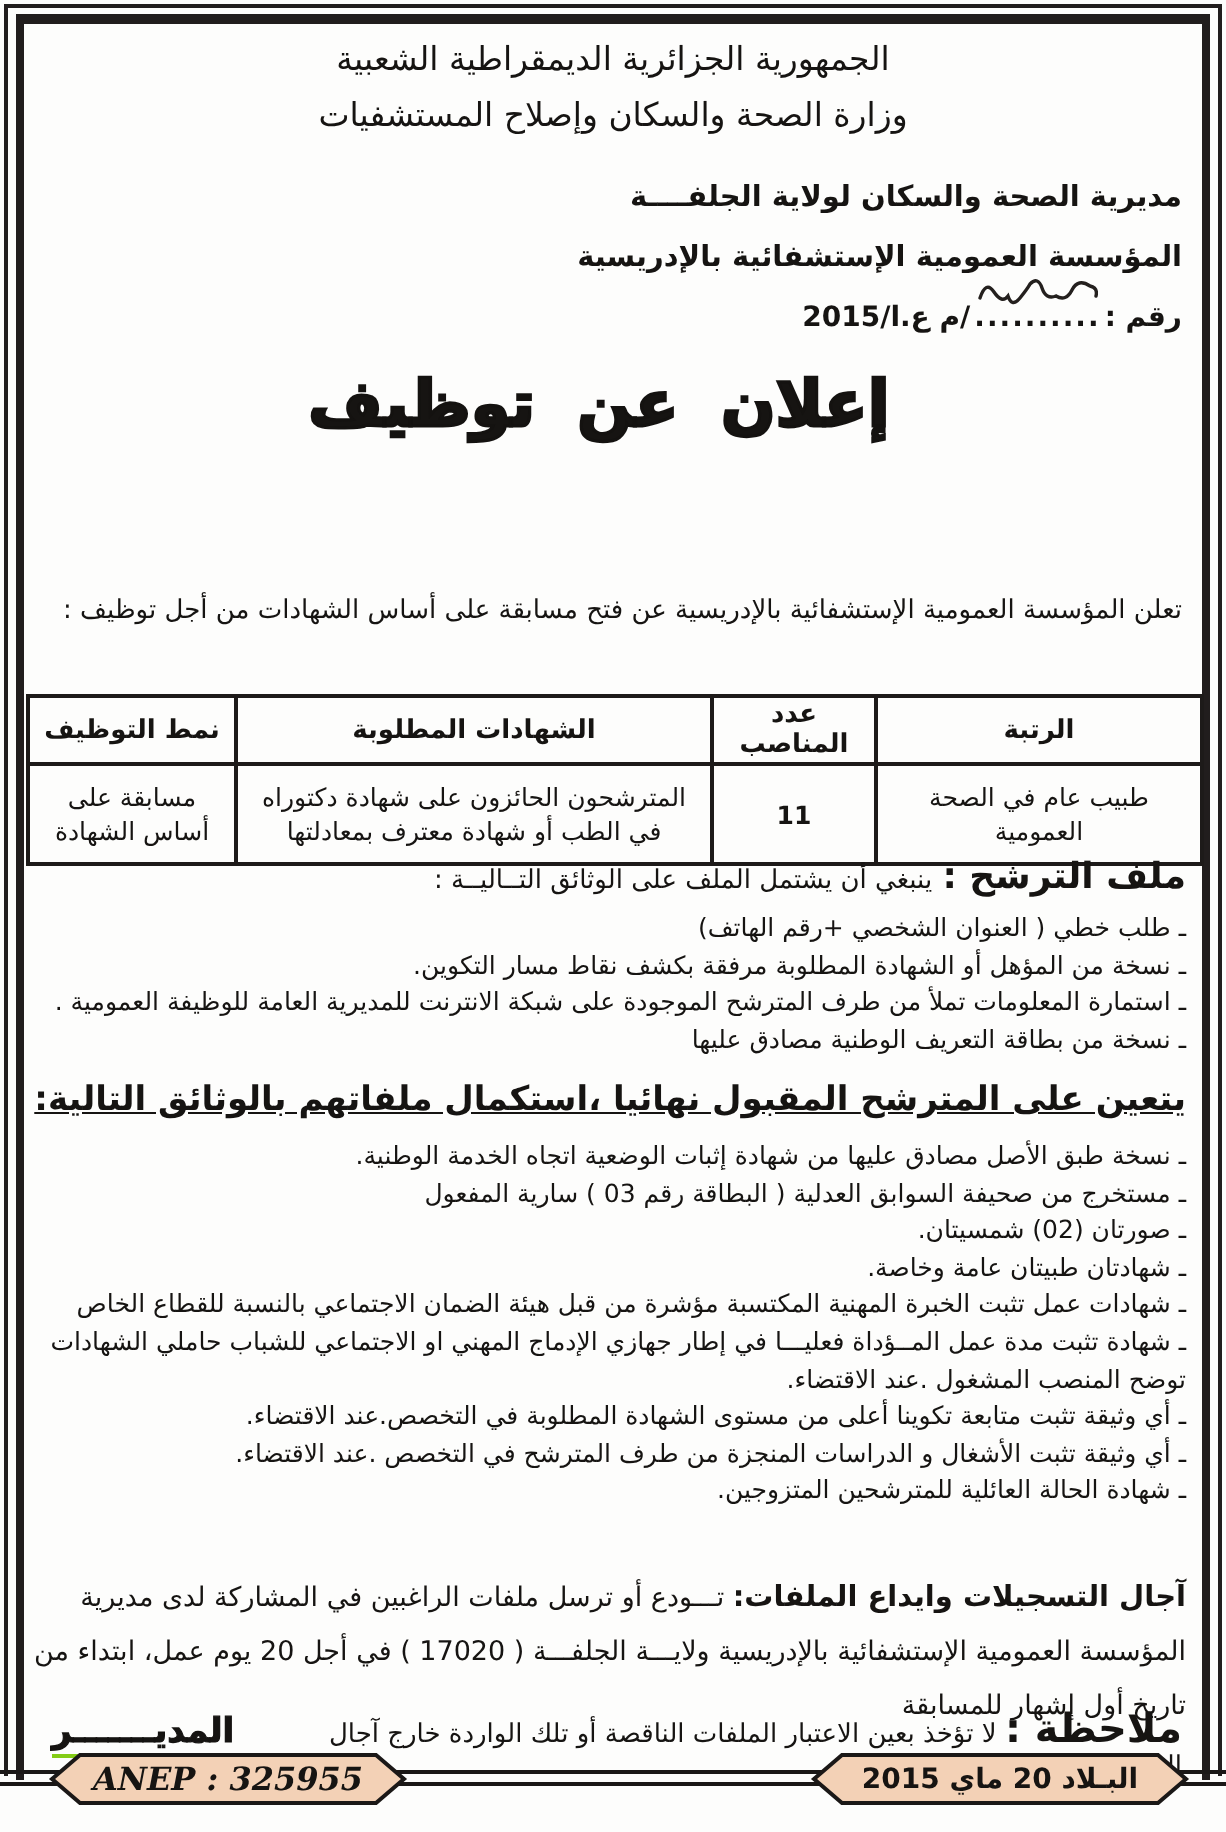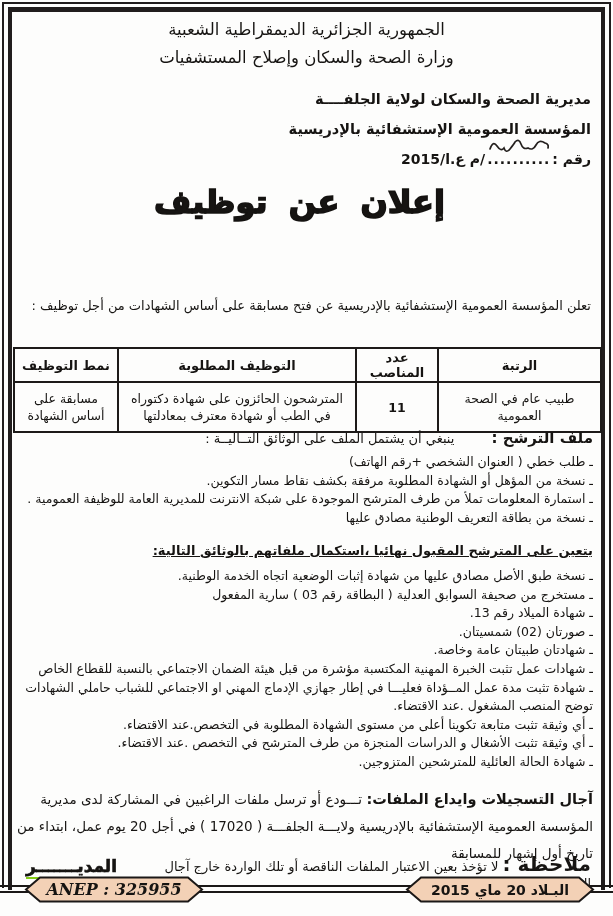--- a/index.html
+++ b/index.html
@@ -39,26 +39,26 @@
     position:absolute;top:347px;right:11px;direction:rtl;
     border-collapse:collapse;table-layout:fixed;
   }
   table.jobs,table.jobs th,table.jobs td{border:2px solid #1d1a19;}
   table.jobs th{font-size:13px;font-weight:bold;height:24px;padding:1px 3px;margin-left:43px;}
   table.jobs td{font-size:12.5px;text-align:center;vertical-align:middle;padding:2px 4px;height:44px;line-height:17px;}
   td.count-cell{font-weight:bold;font-size:14px;}
   
   .sec{position:absolute;right:20px;left:14px;direction:rtl;text-align:right;}
   .sec-file{top:428px;}
-  .sec-file .sec-head{font-size:15px;font-weight:bold;margin-left:32px;}
+  .sec-file .sec-head{font-size:18px;font-weight:bold;}
   .sec-file .sec-lead{font-size:13px;letter-spacing:.5px;}
   .doc-list{margin:6px 0 0;padding:0;list-style:none;}
   .doc-list li{font-size:12.5px;line-height:18.6px;}
   .sec-final{top:540px;}
-  .sec-final .sec-head-u{font-size:13px;font-weight:bold;text-decoration:underline;display:inline-block;margin-bottom:3px;}
+  .sec-final .sec-head-u{font-size:17px;font-weight:bold;text-decoration:underline;display:inline-block;margin-bottom:3px;}
   .sec-deadline{top:786px;font-size:13.5px;line-height:27px;}
   .sec-deadline .sec-head-b{font-weight:bold;font-size:14.5px;}
   .note-line{position:absolute;top:852px;right:22px;left:120px;direction:rtl;text-align:right;font-size:13px;}
   .note-line .note-label{font-weight:bold;font-size:20px;}
   .signature{
     position:absolute;top:856px;left:26px;direction:rtl;
     font-size:17px;font-weight:bold;-webkit-text-stroke:.6px #141210;
     border-bottom:2px solid #84cc16;padding-bottom:1px;
   }
   
@@ -105,21 +105,21 @@
   <colgroup>
       <col style="width:163px">
       <col style="width:82px">
       <col style="width:238px">
       <col style="width:104px">
     </colgroup>
   <thead>
     <tr>
       <th>الرتبة</th>
       <th>عدد المناصب</th>
-      <th>التوظيف المطلوبة</th>
+      <th>الشهادات المطلوبة</th>
       <th>نمط التوظيف</th>
     </tr>
   </thead>
   <tbody>
     <tr>
       <td>طبيب عام في الصحة العمومية</td>
       <td class="count-cell">11</td>
       <td>المترشحون الحائزون على شهادة دكتوراه في الطب أو شهادة معترف بمعادلتها</td>
       <td>مسابقة على أساس الشهادة</td>
     </tr>
@@ -137,21 +137,20 @@
     <li>ـ استمارة المعلومات تملأ من طرف المترشح الموجودة على شبكة الانترنت للمديرية العامة للوظيفة العمومية .</li>
     <li>ـ نسخة من بطاقة التعريف الوطنية مصادق عليها</li>
   </ul>
 </div>
 
 <div class="sec sec-final">
   <span class="sec-head-u">يتعين على المترشح المقبول نهائيا ،استكمال ملفاتهم بالوثائق التالية:</span>
   <ul class="doc-list">
     <li>ـ نسخة طبق الأصل مصادق عليها من شهادة إثبات الوضعية اتجاه الخدمة الوطنية.</li>
     <li>ـ مستخرج من صحيفة السوابق العدلية  ( البطاقة رقم 03 ) سارية المفعول</li>
-    <li>ـ شهادة الميلاد رقم 13.</li>
     <li>ـ صورتان (02) شمسيتان.</li>
     <li>ـ شهادتان طبيتان عامة وخاصة.</li>
     <li>ـ شهادات عمل تثبت الخبرة المهنية المكتسبة مؤشرة من قبل هيئة الضمان الاجتماعي بالنسبة للقطاع الخاص</li>
     <li>ـ شهادة تثبت مدة عمل المــؤداة فعليـــا في إطار جهازي الإدماج المهني او الاجتماعي للشباب حاملي الشهادات توضح المنصب المشغول .عند الاقتضاء.</li>
     <li>ـ أي وثيقة تثبت متابعة تكوينا أعلى من مستوى الشهادة المطلوبة في التخصص.عند الاقتضاء.</li>
     <li>ـ أي وثيقة تثبت الأشغال و الدراسات المنجزة من طرف المترشح في التخصص .عند الاقتضاء.</li>
     <li>ـ شهادة الحالة العائلية للمترشحين المتزوجين.</li>
   </ul>
 </div>
 

